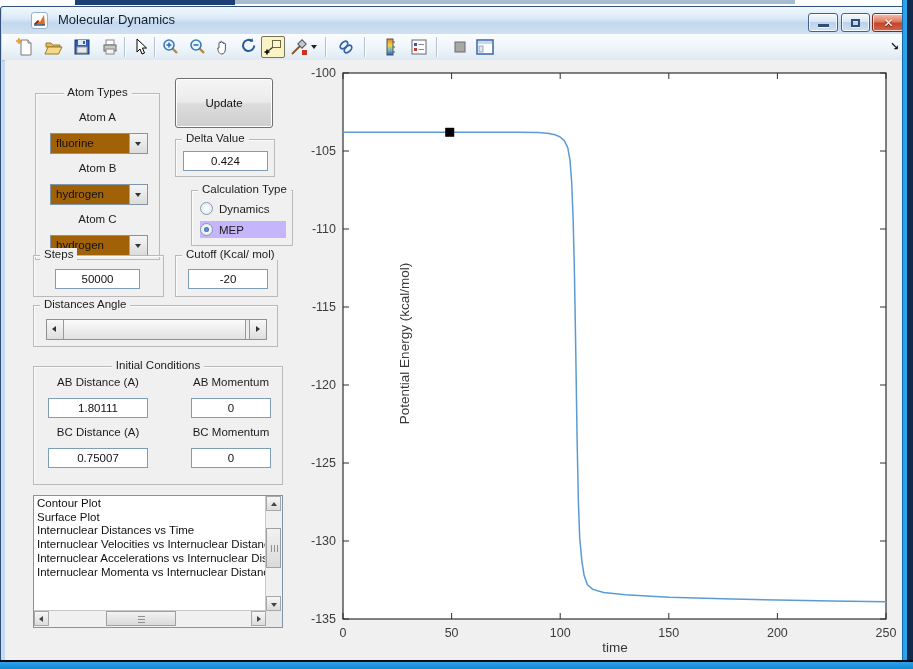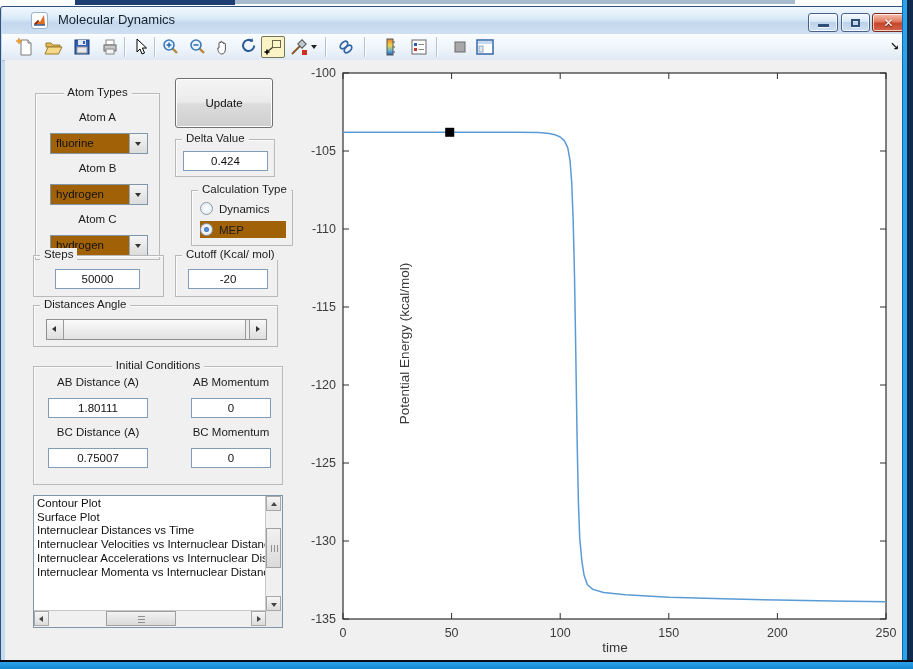--- a/index.html
+++ b/index.html
@@ -53,21 +53,21 @@
   .combo{position:absolute;height:21px;background:#a16207;border:1px solid #8095a8;box-sizing:border-box;}
   .combo-text{position:absolute;left:5px;top:3px;font-size:11.5px;color:#111;}
   .combo-btn{position:absolute;right:0;top:0;width:17px;height:100%;background:linear-gradient(#f5f5f5,#dcdcdc);border-left:1px solid #98a8b8;}
   .combo-arrow{position:absolute;left:5px;top:8px;width:0;height:0;border-left:3.5px solid transparent;border-right:3.5px solid transparent;border-top:4px solid #333;}
 
   .update-btn{position:absolute;left:175px;top:78px;width:98px;height:50px;border:1px solid #707070;border-radius:3px;
     background:linear-gradient(#f5f5f5,#ebebeb 48%,#dcdcdc 52%,#cfcfcf);box-shadow:inset 0 0 0 1px #fff;
     font-size:11.5px;color:#111;font-family:inherit;}
 
   .radio-row{position:absolute;left:8px;height:17px;display:flex;align-items:center;gap:6px;width:86px;}
-  .radio-sel-bg{background:#a16207;}
+  .radio-sel-bg{background:#c4b5fd;}
   .radio{width:13px;height:13px;border-radius:50%;border:1px solid #8a9cae;background:radial-gradient(#fefefe,#dfe5ea);box-sizing:border-box;position:relative;flex:0 0 auto;}
   .radio.on::after{content:"";position:absolute;left:3px;top:3px;width:5px;height:5px;border-radius:50%;background:radial-gradient(#6fa0e0,#1f55a8);}
   .radio-lbl{font-size:11.5px;color:#1c1c1c;}
 
   
   .slider{position:absolute;left:12px;top:13px;right:10px;height:21px;border:1px solid #919191;background:#ececec;box-sizing:border-box;}
   .sl-arrow{position:absolute;top:0;width:16px;height:100%;background:linear-gradient(#f8f8f8,#dedede);}
   .sl-left{left:0;border-right:1px solid #9a9a9a;}
   .sl-right{right:0;border-left:1px solid #9a9a9a;}
   .sl-tri{position:absolute;top:6px;width:0;height:0;}

